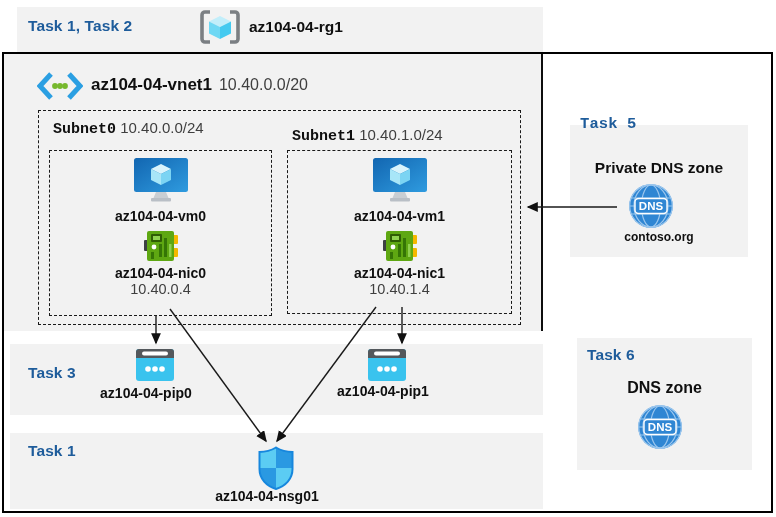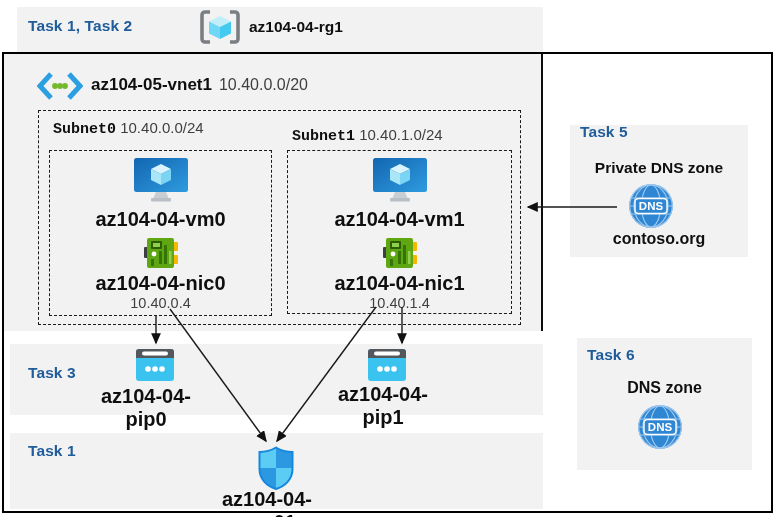--- a/index.html
+++ b/index.html
@@ -10,21 +10,21 @@
   .abs{position:absolute;}
   .panel{background:#f2f2f2;}
   .frame{left:2px;top:52px;width:771px;height:461px;border:2px solid #000;box-sizing:border-box;background:#fff;}
   .vnet-bg{left:4px;top:54px;width:539px;height:277px;background:#f2f2f2;border-right:2px solid #0d0d0d;box-sizing:border-box;}
   .band-top{left:17px;top:7px;width:526px;height:45px;}
   .band-task3{left:10px;top:344px;width:533px;height:71px;}
   .band-task4{left:10px;top:433px;width:533px;height:76px;}
   .box-task5{left:570px;top:125px;width:178px;height:132px;}
   .box-task6{left:577px;top:338px;width:175px;height:132px;}
   .task-label{color:#1e5c9b;font-weight:700;font-size:15.5px;letter-spacing:0.1px;}
-  .bold-label{font-weight:700;font-size:20px;color:#0f0f0f;}
+  .bold-label{font-weight:700;font-size:14px;color:#0f0f0f;}
   .big-bold{font-weight:700;font-size:17px;color:#0f0f0f;}
   .cidr{font-weight:400;color:#3f3f3f;}
   .ip-text{font-weight:400;font-size:14.5px;color:#3f3f3f;text-align:center;}
   .dashed{border:1.5px dashed #1a1a1a;box-sizing:border-box;background:transparent;}
   .outer-dashed{left:38px;top:110px;width:483px;height:215px;}
   .inner-box-0{left:49px;top:150px;width:223px;height:166px;}
   .inner-box-1{left:287px;top:150px;width:225px;height:164px;}
   .stack{display:flex;flex-direction:column;align-items:center;}
   .stack0{left:49px;top:158px;width:223px;}
   .stack1{left:287px;top:158px;width:225px;}
@@ -61,21 +61,21 @@
   <div class="abs" style="left:37px;top:71px;">
     <svg width="46" height="30" viewBox="0 0 46 30">
       <path d="M14,3 L3,15 L14,27" stroke="#2b9fe2" stroke-width="5" fill="none" stroke-linejoin="miter"></path>
       <path d="M32,3 L43,15 L32,27" stroke="#2b9fe2" stroke-width="5" fill="none" stroke-linejoin="miter"></path>
       <circle cx="18" cy="15" r="2.9" fill="#76b82d"></circle>
       <circle cx="23" cy="15" r="2.9" fill="#76b82d"></circle>
       <circle cx="28" cy="15" r="2.9" fill="#76b82d"></circle>
     </svg>
   </div>
   <div class="abs row" style="left:91px;top:75px;">
-    <span class="big-bold">az104-05-vnet1</span>
+    <span class="big-bold">az104-04-vnet1</span>
     <span class="cidr" style="font-size:16px;">10.40.0.0/20</span>
   </div>
 
   <div class="abs dashed outer-dashed"></div>
   <div class="abs label-pair" style="left:53px;top:119px;">
     <span class="name">Subnet0</span>
     <span class="cidr">10.40.0.0/24</span>
   </div>
   <div class="abs label-pair" style="left:292px;top:126px;">
     <span class="name">Subnet1</span>
@@ -196,36 +196,36 @@
         <rect x="0" y="0" width="36" height="44" fill="#5bccf3"></rect>
         <rect x="18" y="0" width="18" height="22" fill="#2a99e2"></rect>
         <rect x="0" y="22" width="18" height="22" fill="#2a99e2"></rect>
       </g>
       <path d="M18,1.5 C23,4.5 28.5,6 34.5,6 V23 C34.5,33 27.5,40 18,43 C8.5,40 1.5,33 1.5,23 V6 C7.5,6 13,4.5 18,1.5 Z" fill="none" stroke="#1787dd" stroke-width="2"></path>
     </svg>
   </div>
   <div class="abs bold-label center" style="left:207px;top:488px;width:120px;">az104-04-nsg01</div>
 
   <div class="abs panel box-task5"></div>
-  <div class="abs task-label" style="left:580px;top:123px;">Task 5</div>
+  <div class="abs task-label" style="left:580px;top:115px;font-family:Liberation Mono, monospace;">Task 5</div>
   <div class="abs bold-label center" style="left:570px;top:159px;width:178px;font-size:15.5px;">Private DNS zone</div>
   <div class="abs" style="left:628px;top:183px;">
     <svg width="46" height="46" viewBox="0 0 46 46">
       <circle cx="23" cy="23" r="21.8" fill="#2f86d3"></circle>
       <g stroke="#9cc7ee" stroke-width="1.2" fill="none">
         <ellipse cx="23" cy="23" rx="9.5" ry="21"></ellipse>
         <ellipse cx="23" cy="23" rx="17" ry="21"></ellipse>
         <path d="M3,15 h40 M1.5,23 h43 M3,31 h40"></path>
         <circle cx="23" cy="23" r="21.3"></circle>
       </g>
       <rect x="7" y="15.5" width="32" height="15" rx="3.5" fill="#2f86d3" stroke="#ffffff" stroke-width="1.4"></rect>
       <text x="23" y="27" text-anchor="middle" font-size="11.5" font-weight="700" fill="#ffffff" font-family="Liberation Sans, sans-serif">DNS</text>
     </svg>
   </div>
-  <div class="abs bold-label center" style="left:570px;top:230px;width:178px;font-size:16px;">contoso.org</div>
+  <div class="abs bold-label center" style="left:570px;top:230px;width:178px;font-size:12px;">contoso.org</div>
 
   <div class="abs panel box-task6"></div>
   <div class="abs task-label" style="left:587px;top:346px;">Task 6</div>
   <div class="abs bold-label center" style="left:577px;top:379px;width:175px;font-size:16px;">DNS zone</div>
   <div class="abs" style="left:637px;top:404px;">
     <svg width="46" height="46" viewBox="0 0 46 46">
       <circle cx="23" cy="23" r="21.8" fill="#2f86d3"></circle>
       <g stroke="#9cc7ee" stroke-width="1.2" fill="none">
         <ellipse cx="23" cy="23" rx="9.5" ry="21"></ellipse>
         <ellipse cx="23" cy="23" rx="17" ry="21"></ellipse>

